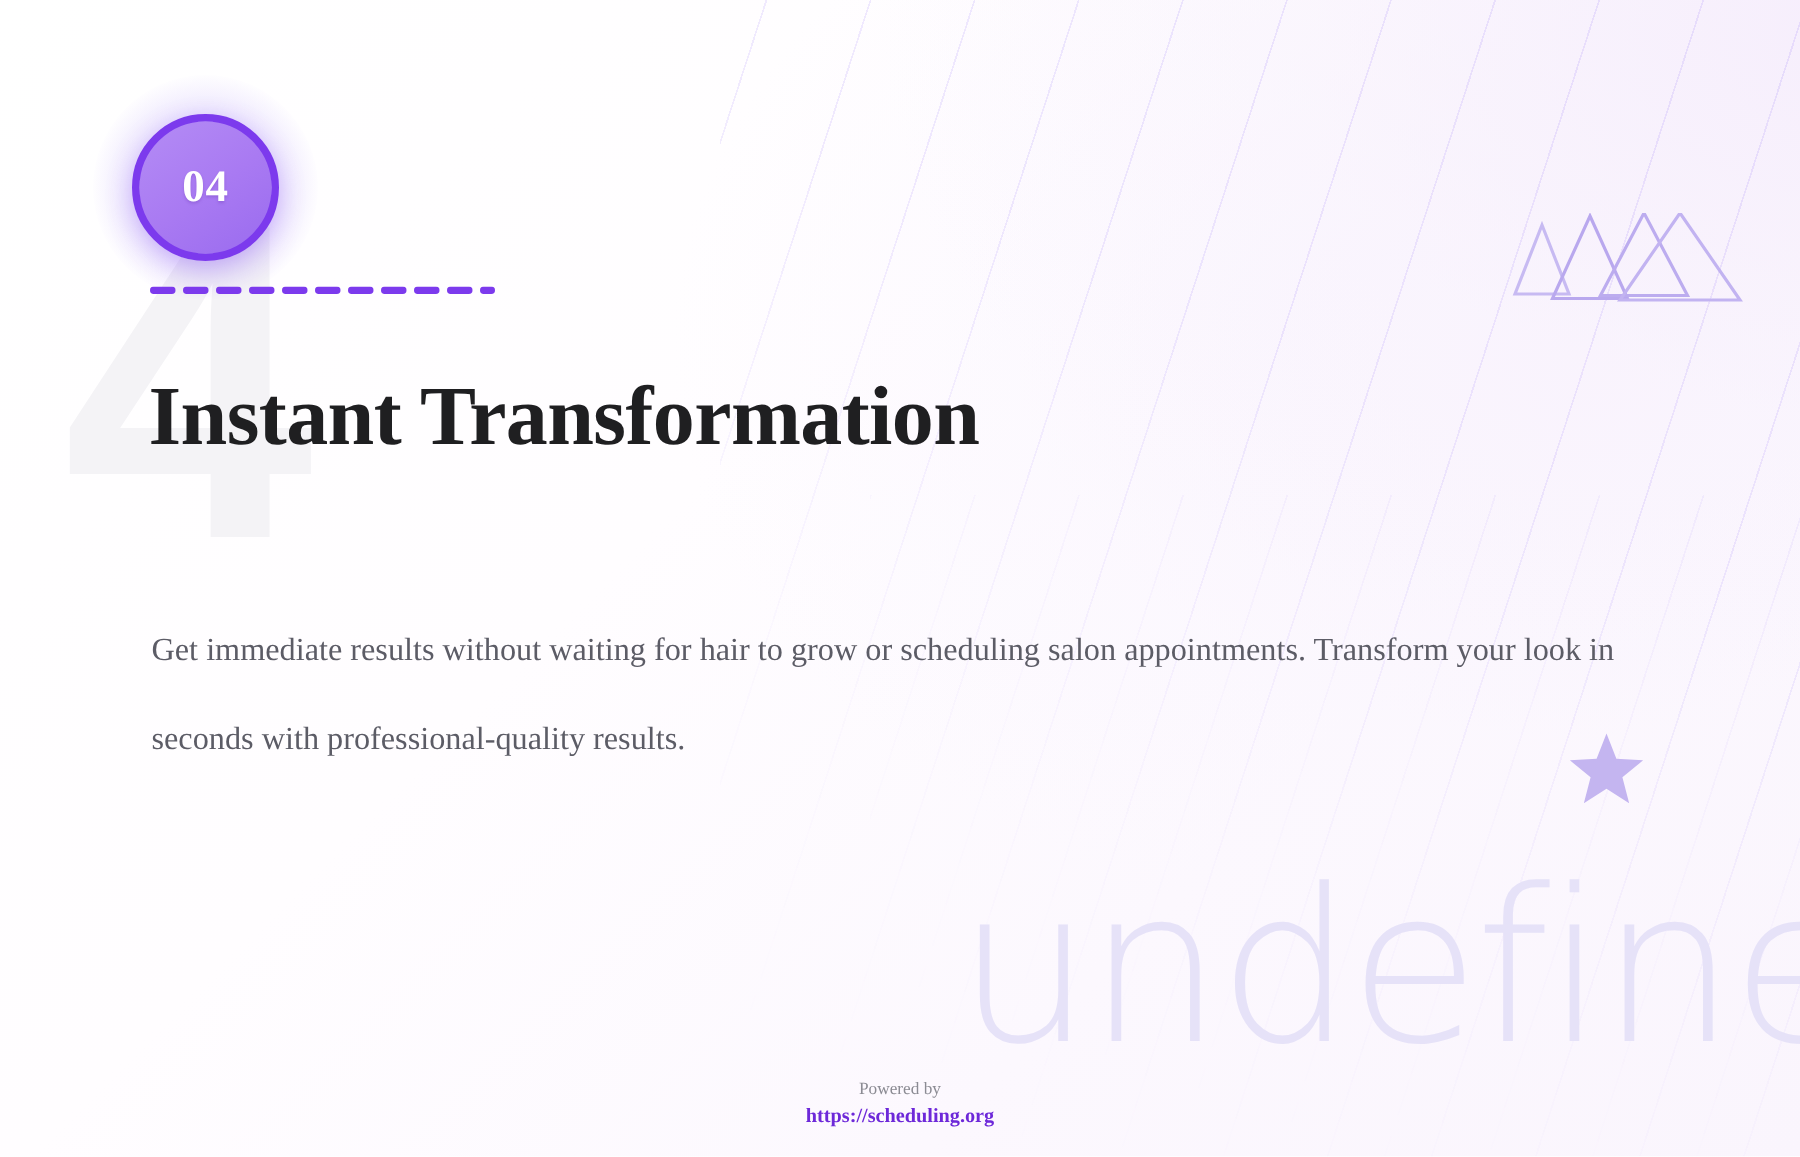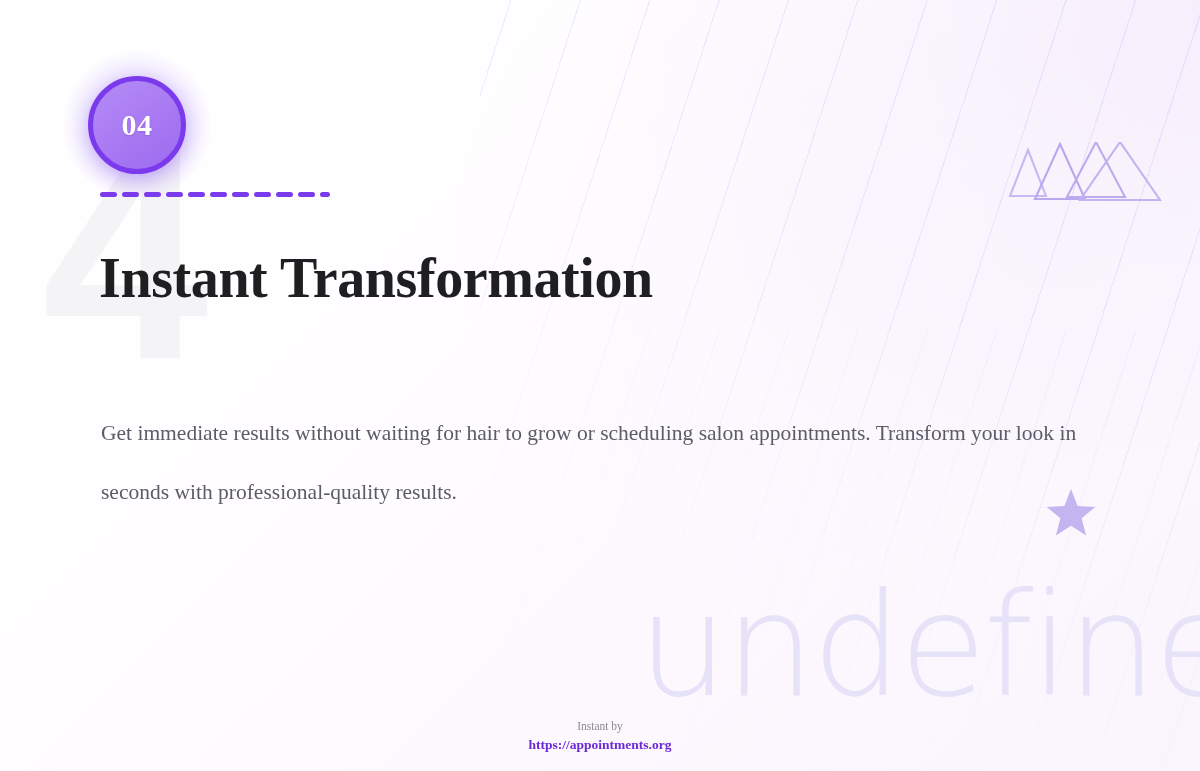--- a/index.html
+++ b/index.html
@@ -199,17 +199,17 @@
     <svg width="230" height="5" viewBox="0 0 230 5">
       <line x1="2.5" y1="2.5" x2="227.5" y2="2.5" stroke="#7c3aed" stroke-width="5" stroke-linecap="round" stroke-dasharray="12 10"></line>
     </svg>
   </div>
 
   <h1 class="headline">Instant Transformation</h1>
 
   <p class="body-copy">Get immediate results without waiting for hair to grow or scheduling salon appointments. Transform your look in seconds with professional-quality results.</p>
 
   <div class="footer">
-    <div class="footer-powered">Instant by</div>
-    <a class="footer-link" href="#">https://appointments.org</a>
+    <div class="footer-powered">Powered by</div>
+    <a class="footer-link" href="#">https://scheduling.org</a>
   </div>
 
 </div>
 
 </body></html>

